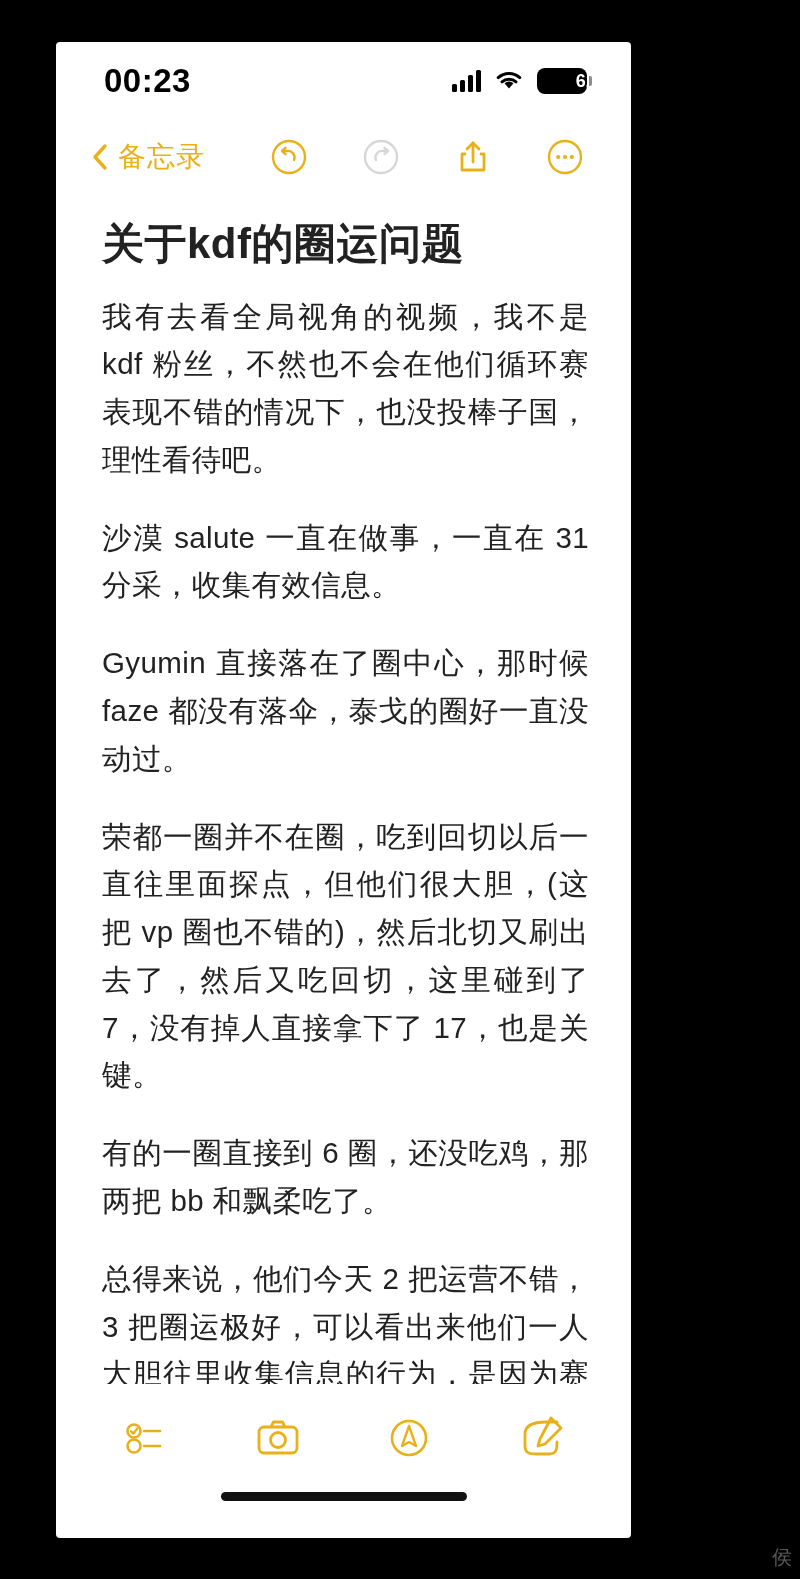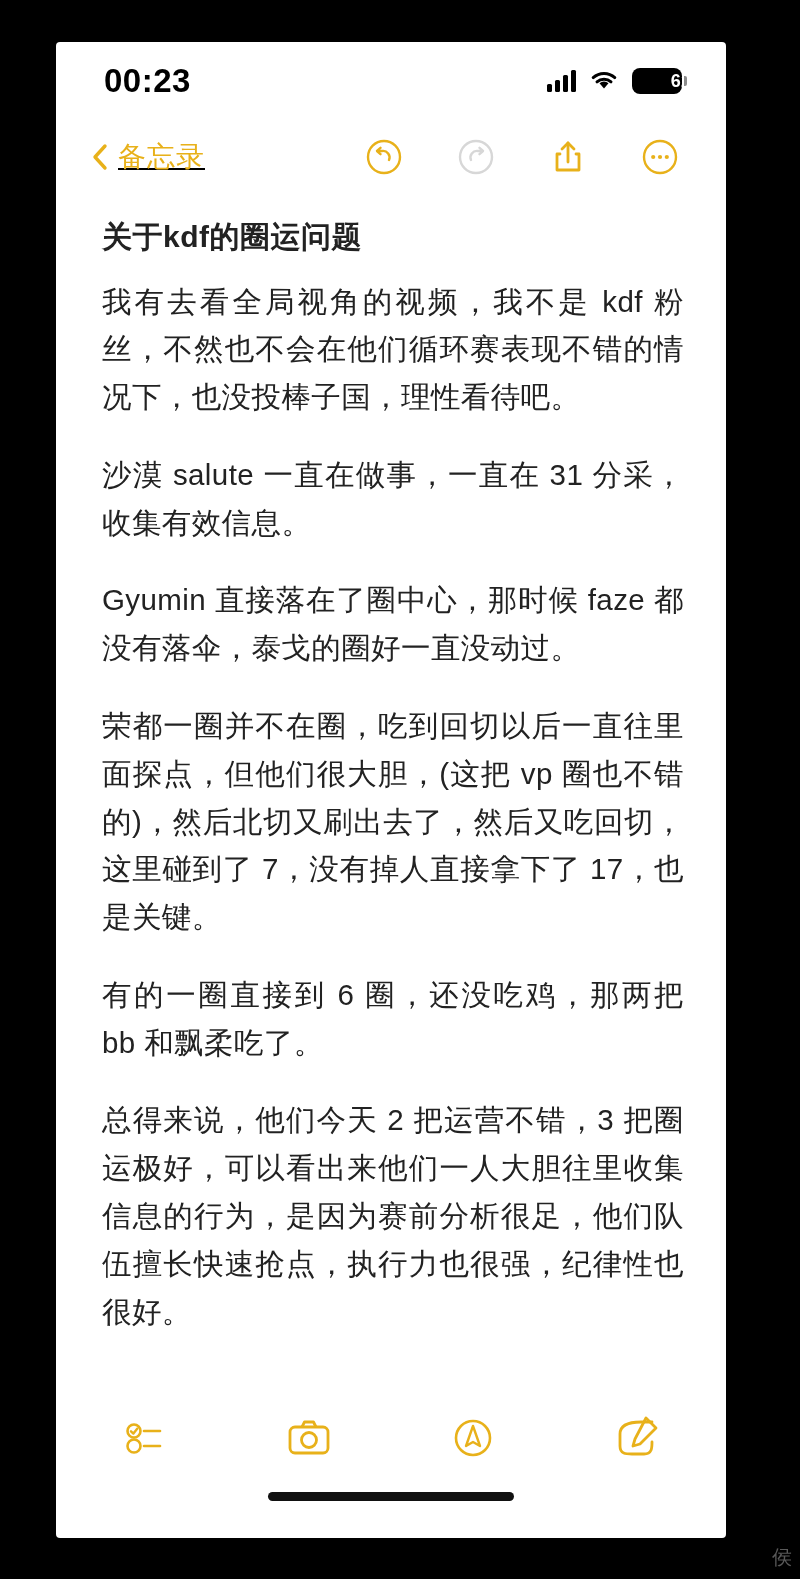--- a/index.html
+++ b/index.html
@@ -11,21 +11,21 @@
     width: 800px;
     height: 1579px;
     font-family: "Liberation Sans", sans-serif;
     overflow: hidden;
     position: relative;
   }
   .phone {
     position: absolute;
     left: 56px;
     top: 42px;
-    width: 670px;
+    width: 575px;
     height: 1496px;
     background: #ffffff;
     border-radius: 4px;
     overflow: hidden;
     display: flex;
     flex-direction: column;
   }
 
   
   .status-bar {
@@ -96,21 +96,20 @@
     opacity: .45;
   }
 
   
   .nav-bar {
     height: 74px;
     display: flex;
     align-items: center;
     padding: 0 36px 0 36px;
     box-sizing: border-box;
-    text-decoration: underline;
   }
   .back-group {
     display: flex;
     align-items: center;
     gap: 10px;
     color: #E0A800;
     cursor: pointer;
   }
   .chev {
     width: 16px;
@@ -139,21 +138,21 @@
   .nav-icon.disabled { color: #d7d7d7; }
 
   
   .note {
     flex: 1;
     padding: 14px 42px 0 46px;
     box-sizing: border-box;
     overflow: hidden;
   }
   .note-title {
-    font-size: 30px;
+    font-size: 42px;
     font-weight: bold;
     color: #222;
     letter-spacing: 0.5px;
     margin: 10px 0 22px 0;
     line-height: 1.25;
   }
   .para {
     font-size: 29.5px;
     line-height: 1.62;
     color: #222;

